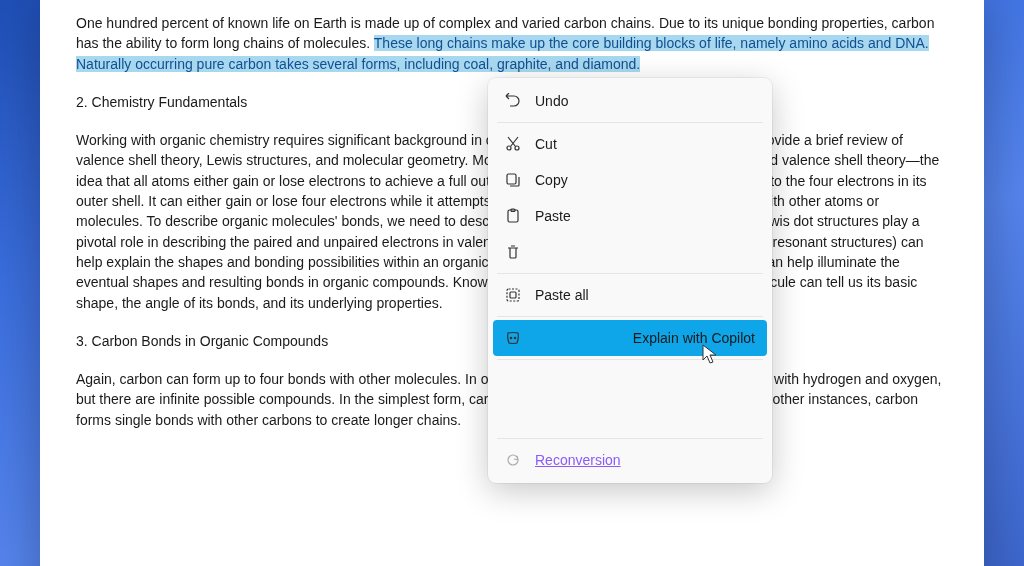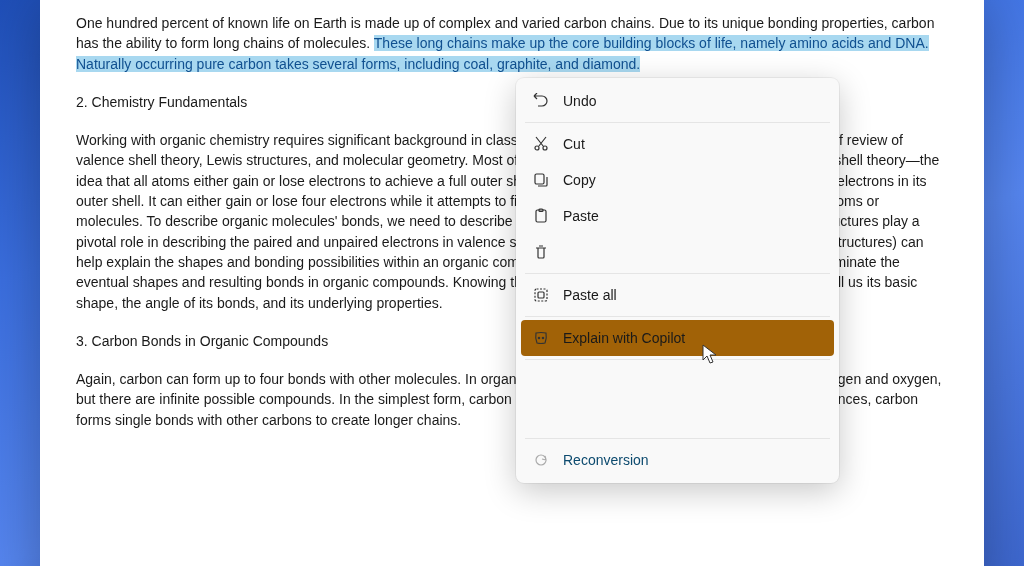--- a/index.html
+++ b/index.html
@@ -38,42 +38,44 @@
       background: #a8d8f0;
       color: #105090;
     }
     .section-title {
       margin-bottom: 18px;
       font-size: 14px;
     }
     .context-menu {
       position: absolute;
       top: 78px;
-      left: 516px;
-      width: 323px;
+      left: 488px;
+      width: 284px;
       background: #f9f9f9;
       border-radius: 8px;
       box-shadow: 0 8px 32px rgba(0,0,0,0.22), 0 0 0 1px rgba(0,0,0,0.05);
       padding: 5px;
       font-size: 14px;
     }
     .menu-item {
       display: flex;
       align-items: center;
       padding: 10px 12px;
       border-radius: 4px;
       color: #1a1a1a;
       cursor: default;
       gap: 14px;
     }
     .menu-item.hovered {
-      background: #a16207;
+      background: #0ea5e9;
+      text-align: right;
     }
     .menu-item.disabled {
-      color: #0c4a6e;
+      color: #8b5cf6;
+      text-decoration: underline;
     }
     .menu-icon {
       width: 16px;
       height: 16px;
       display: flex;
       align-items: center;
       justify-content: center;
       flex-shrink: 0;
     }
     .menu-icon svg { width: 16px; height: 16px; }

